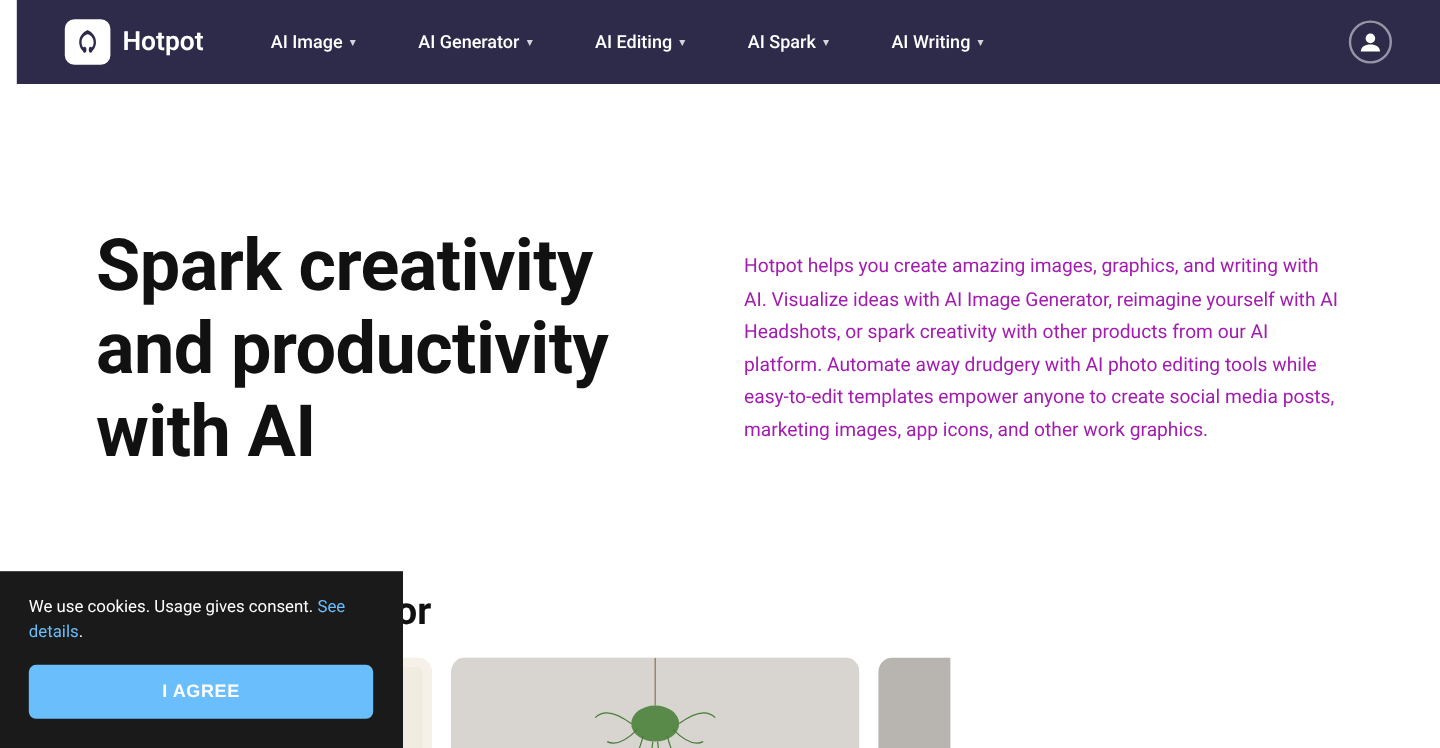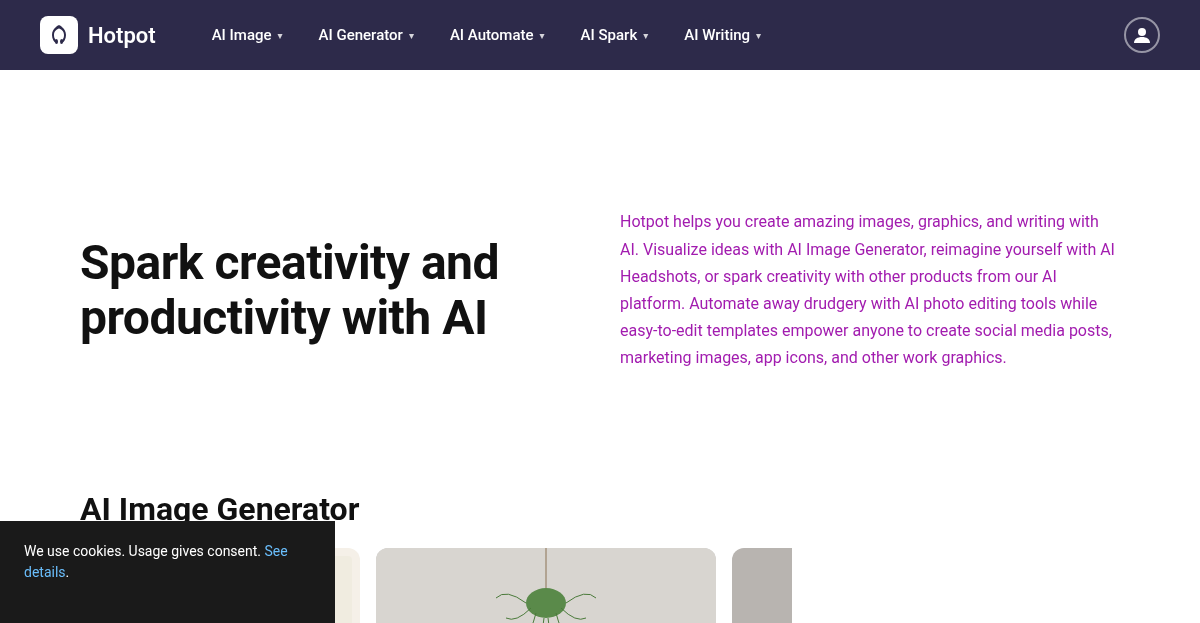--- a/index.html
+++ b/index.html
@@ -16,20 +16,21 @@
     }
 
     
     nav {
       background: #2d2a4a;
       height: 70px;
       display: flex;
       align-items: center;
       padding: 0 40px;
       gap: 0;
+      margin-left: 14px;
     }
 
     .nav-logo {
       display: flex;
       align-items: center;
       gap: 10px;
       margin-right: 40px;
       text-decoration: none;
     }
 
@@ -47,21 +48,21 @@
     .nav-logo-text {
       color: #fff;
       font-size: 22px;
       font-weight: 600;
     }
 
     .nav-links {
       display: flex;
       align-items: center;
       flex: 1;
-      gap: 4px;
+      gap: 20px;
       text-align: right;
     }
 
     .nav-item {
       display: flex;
       align-items: center;
       gap: 6px;
       color: #fff;
       font-size: 15px;
       font-weight: 500;
@@ -98,21 +99,21 @@
       gap: 80px;
       min-height: 420px;
     }
 
     .hero-left {
       flex: 1;
       max-width: 460px;
     }
 
     .hero-title {
-      font-size: 48px;
+      font-size: 60px;
       font-weight: 700;
       color: #111;
       line-height: 1.15;
       letter-spacing: -0.5px;
     }
 
     .hero-right {
       flex: 1;
       max-width: 520px;
     }
@@ -244,21 +245,21 @@
   <div class="nav-links">
     <div class="nav-item">
       <span>AI Image</span>
       <span class="chevron">▾</span>
     </div>
     <div class="nav-item">
       <span>AI Generator</span>
       <span class="chevron">▾</span>
     </div>
     <div class="nav-item">
-      <span>AI Automate</span>
+      <span>AI Editing</span>
       <span class="chevron">▾</span>
     </div>
     <div class="nav-item">
       <span>AI Spark</span>
       <span class="chevron">▾</span>
     </div>
     <div class="nav-item">
       <span>AI Writing</span>
       <span class="chevron">▾</span>
     </div>
@@ -336,13 +337,14 @@
     <div class="img-placeholder partial" style="background:#b8b4b0;">
     </div>
   </div>
 </div>
 
 <div class="cookie-banner">
   <p class="cookie-text">
     <span>We use cookies. Usage gives consent.</span>
     <a class="cookie-link">See details</a><span>.</span>
   </p>
+  <button class="cookie-agree-btn">I AGREE</button>
 </div>
 
 </body></html>

